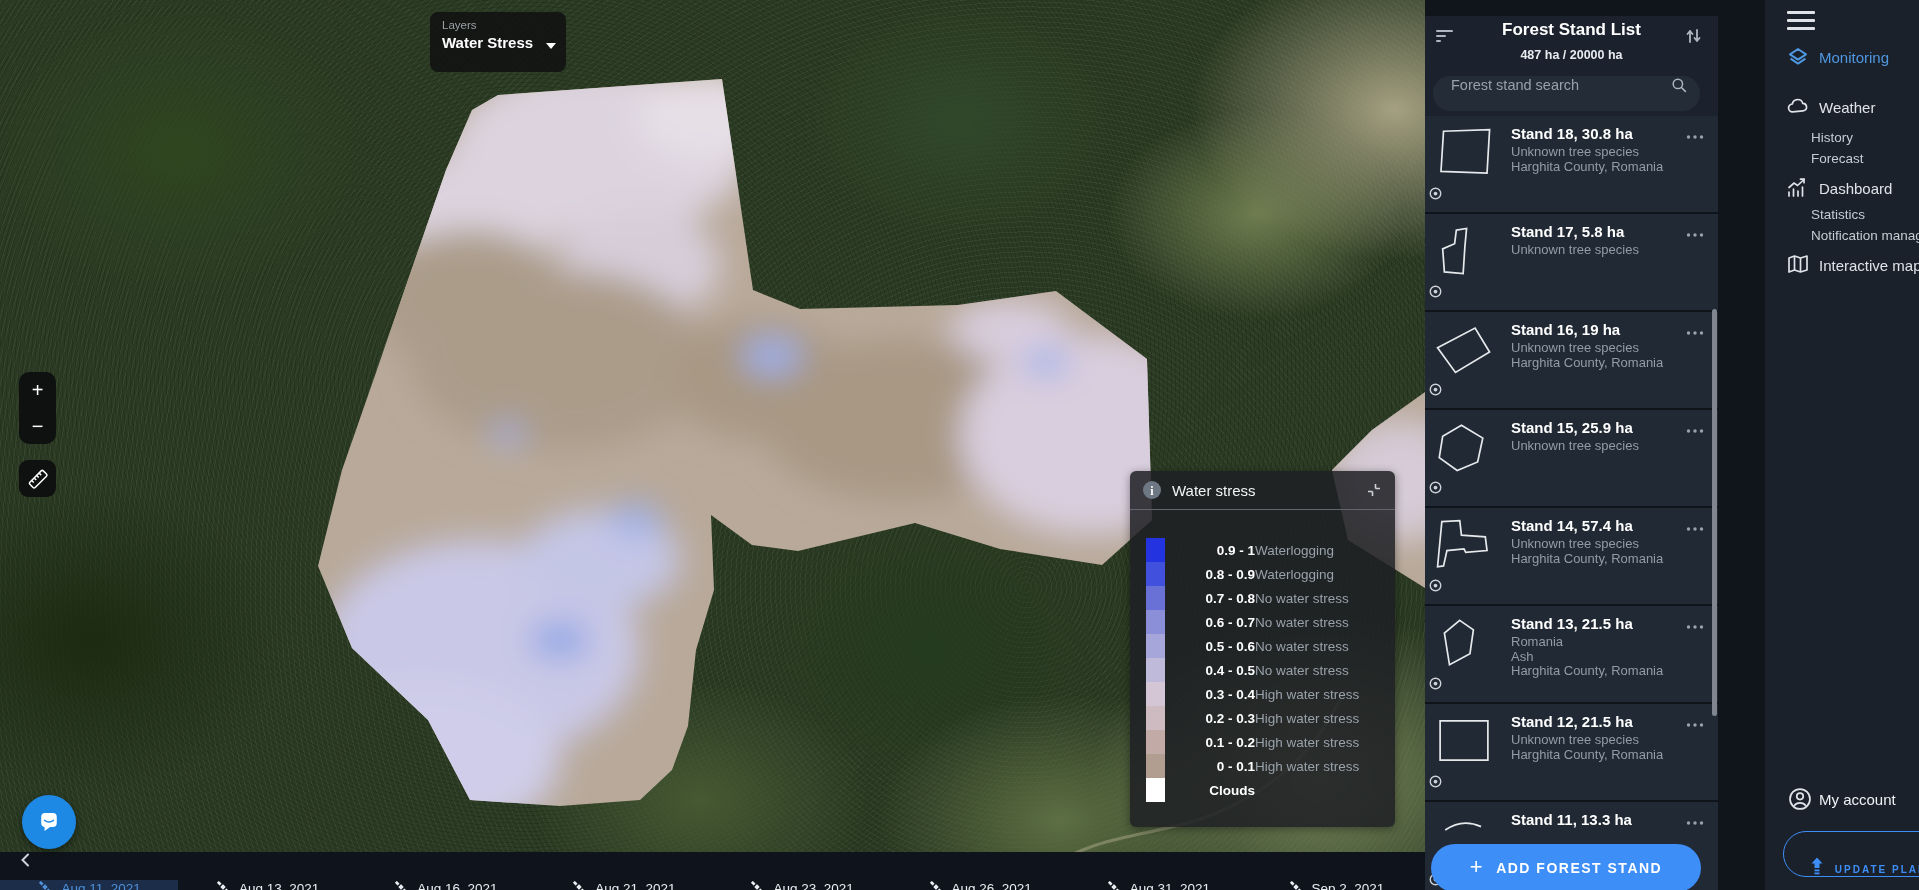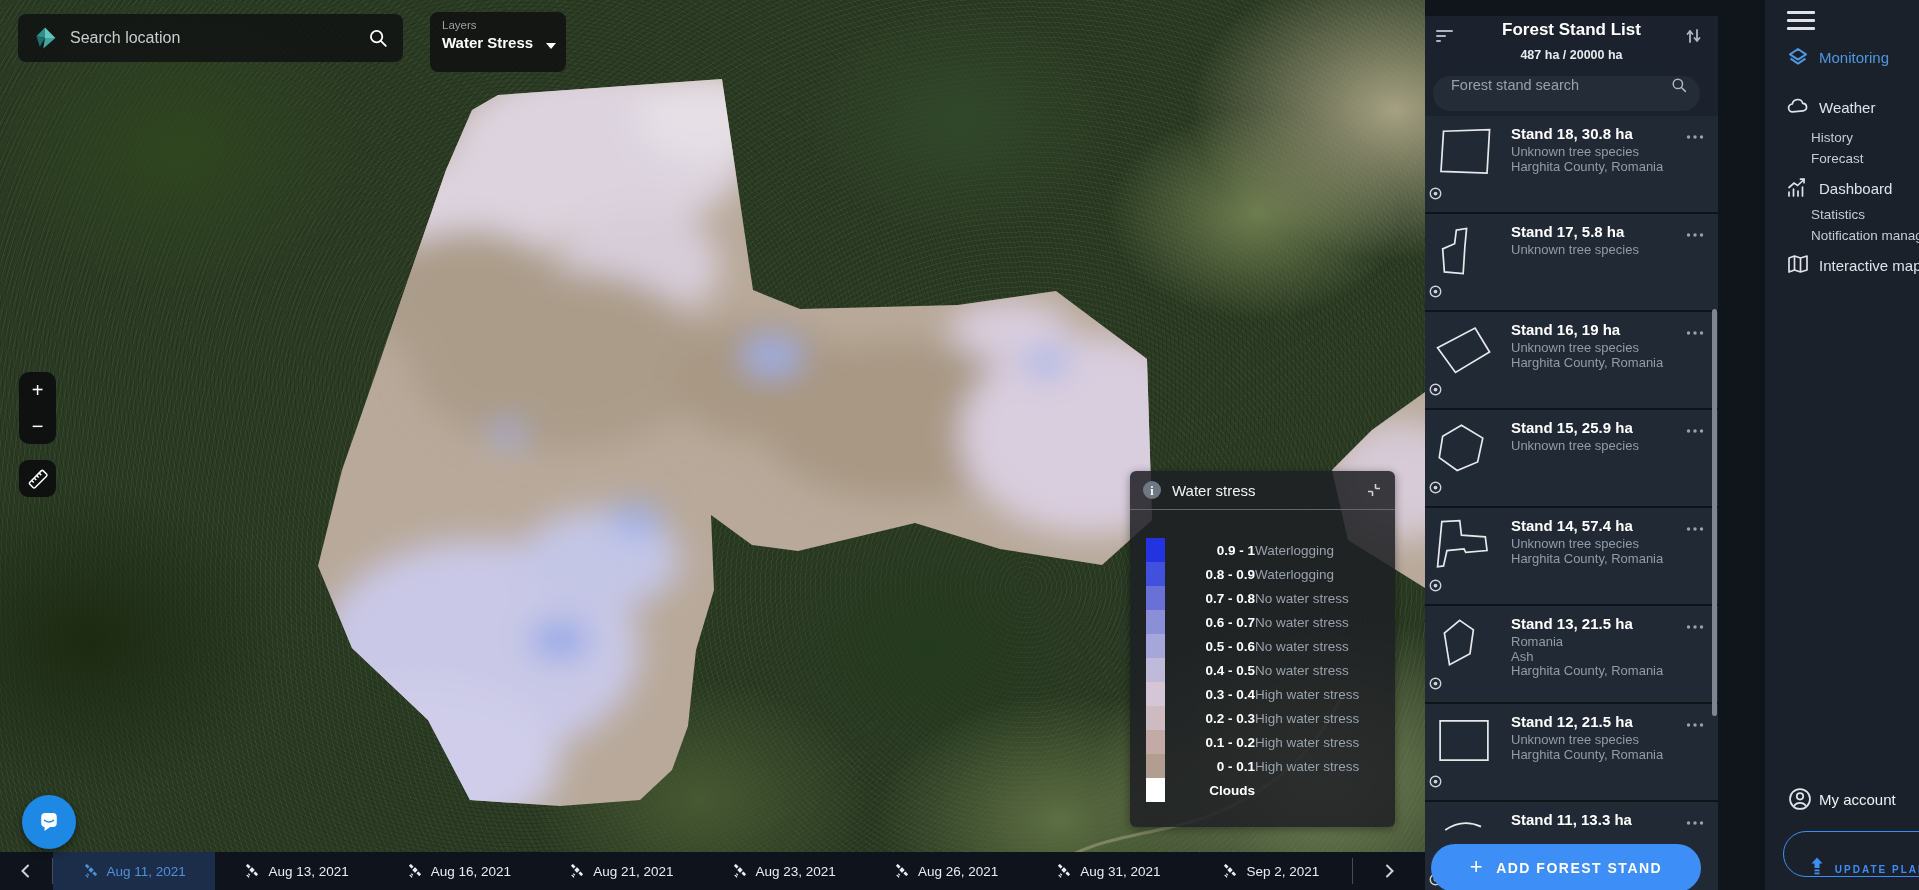--- a/index.html
+++ b/index.html
@@ -53,21 +53,21 @@
   .lg-title{font-size:15px;color:#f1f3f5;flex:1;}
   .lg-divider{height:1px;background:#62676e;margin:0 0;}
   .lg-rows{margin-top:28px;padding-left:16px;text-align:right;}
   .lg-row{display:flex;align-items:center;height:24px;}
   .lg-sw{width:19px;height:24px;flex:0 0 19px;}
   .lg-range{width:66px;margin-left:24px;font-size:13.5px;font-weight:bold;color:#fff;}
   .lg-desc{font-size:13.5px;color:#99a1ab;}
 
   
   .timeline{position:absolute;left:0;bottom:0;width:1425px;height:38px;background:#0f141c;
-    display:flex;align-items:stretch;z-index:25;}
+    display:flex;align-items:stretch;z-index:25;flex-direction:column;}
   .tl-nav{width:52px;display:flex;align-items:center;justify-content:center;cursor:pointer;color:#cdd3db;}
   .tl-nav.right{width:72px;}
   .tl-div{width:1px;background:#454d59;margin:6px 0;}
   .tl-tabs{flex:1;display:flex;}
   .tl-tab{flex:1;display:flex;align-items:center;justify-content:center;gap:8px;cursor:pointer;
     font-size:13.5px;color:#e9ecf0;}
   .tl-tab .sat{display:flex;}
   .tl-tab.sel{background:#1c2d4a;color:#4e90d9;}
 
   
@@ -159,37 +159,20 @@
         <ellipse cx="508" cy="434" rx="16" ry="10" fill="#9db0ea"></ellipse>
         <ellipse cx="560" cy="640" rx="30" ry="18" fill="#8fa6e6"></ellipse>
       </g>
 
       <polygon points="1425,392 1425,588 1348,540 1332,470 1372,430" fill="#b8a99a"></polygon>
       <g clip-path="url(#ovclip2)" filter="url(#soft)">
         <ellipse cx="1400" cy="480" rx="70" ry="60" fill="#d6cbd6"></ellipse>
       </g>
     </svg>
 
-    <div class="searchbar">
-      <span style="display:flex;">
-        <svg width="26" height="26" viewBox="0 0 30 30">
-          <polygon points="15,3 27,15 15,15" fill="#63c6bc"></polygon>
-          <polygon points="15,3 15,15 5,13" fill="#2f8f8a"></polygon>
-          <polygon points="5,13 15,15 9,25" fill="#1d6e70"></polygon>
-          <polygon points="15,15 27,15 13,27" fill="#40a7a0"></polygon>
-        </svg>
-      </span>
-      <input type="text" placeholder="Search location" style="">
-      <span style="display:flex;cursor:pointer;">
-        <svg width="22" height="22" viewBox="0 0 24 24">
-          <circle cx="10.5" cy="10.5" r="6.2" fill="none" stroke="#fff" stroke-width="2"></circle>
-          <line x1="15.3" y1="15.3" x2="20.5" y2="20.5" stroke="#fff" stroke-width="2" stroke-linecap="round"></line>
-        </svg>
-      </span>
-    </div>
 
     <div class="layersbox">
       <div class="layers-label">Layers</div>
       <div class="layers-value">Water Stress</div>
       <div class="layers-caret"></div>
     </div>
 
     <div class="zoomctl">
       <div class="zoombtn">+</div>
       <div class="zoombtn">−</div>

